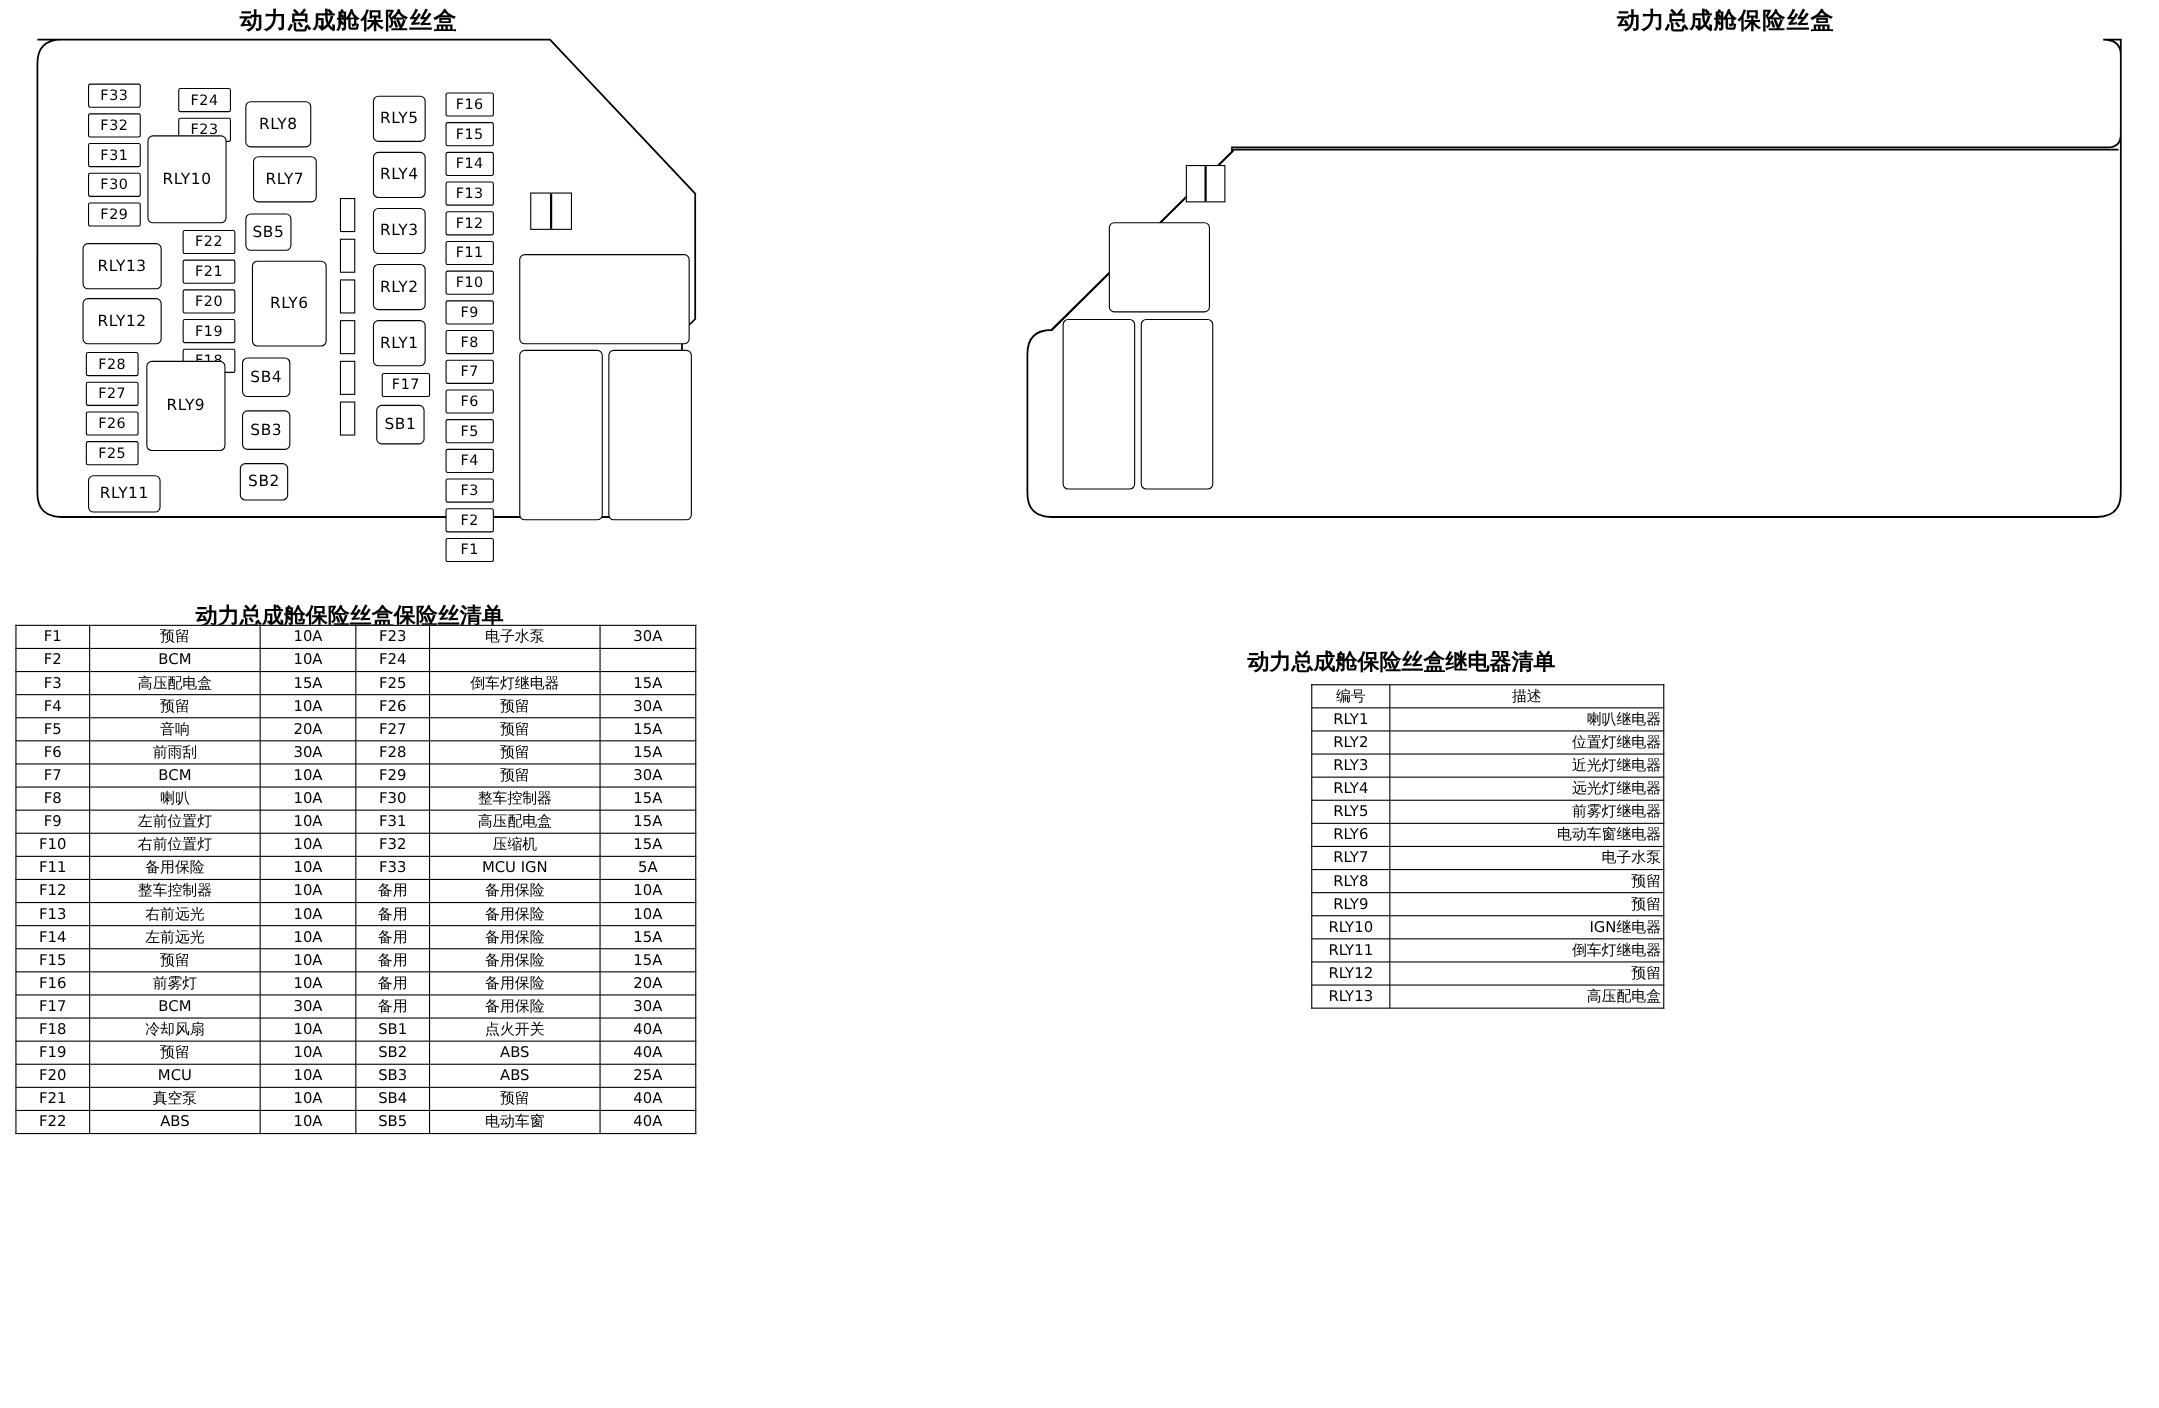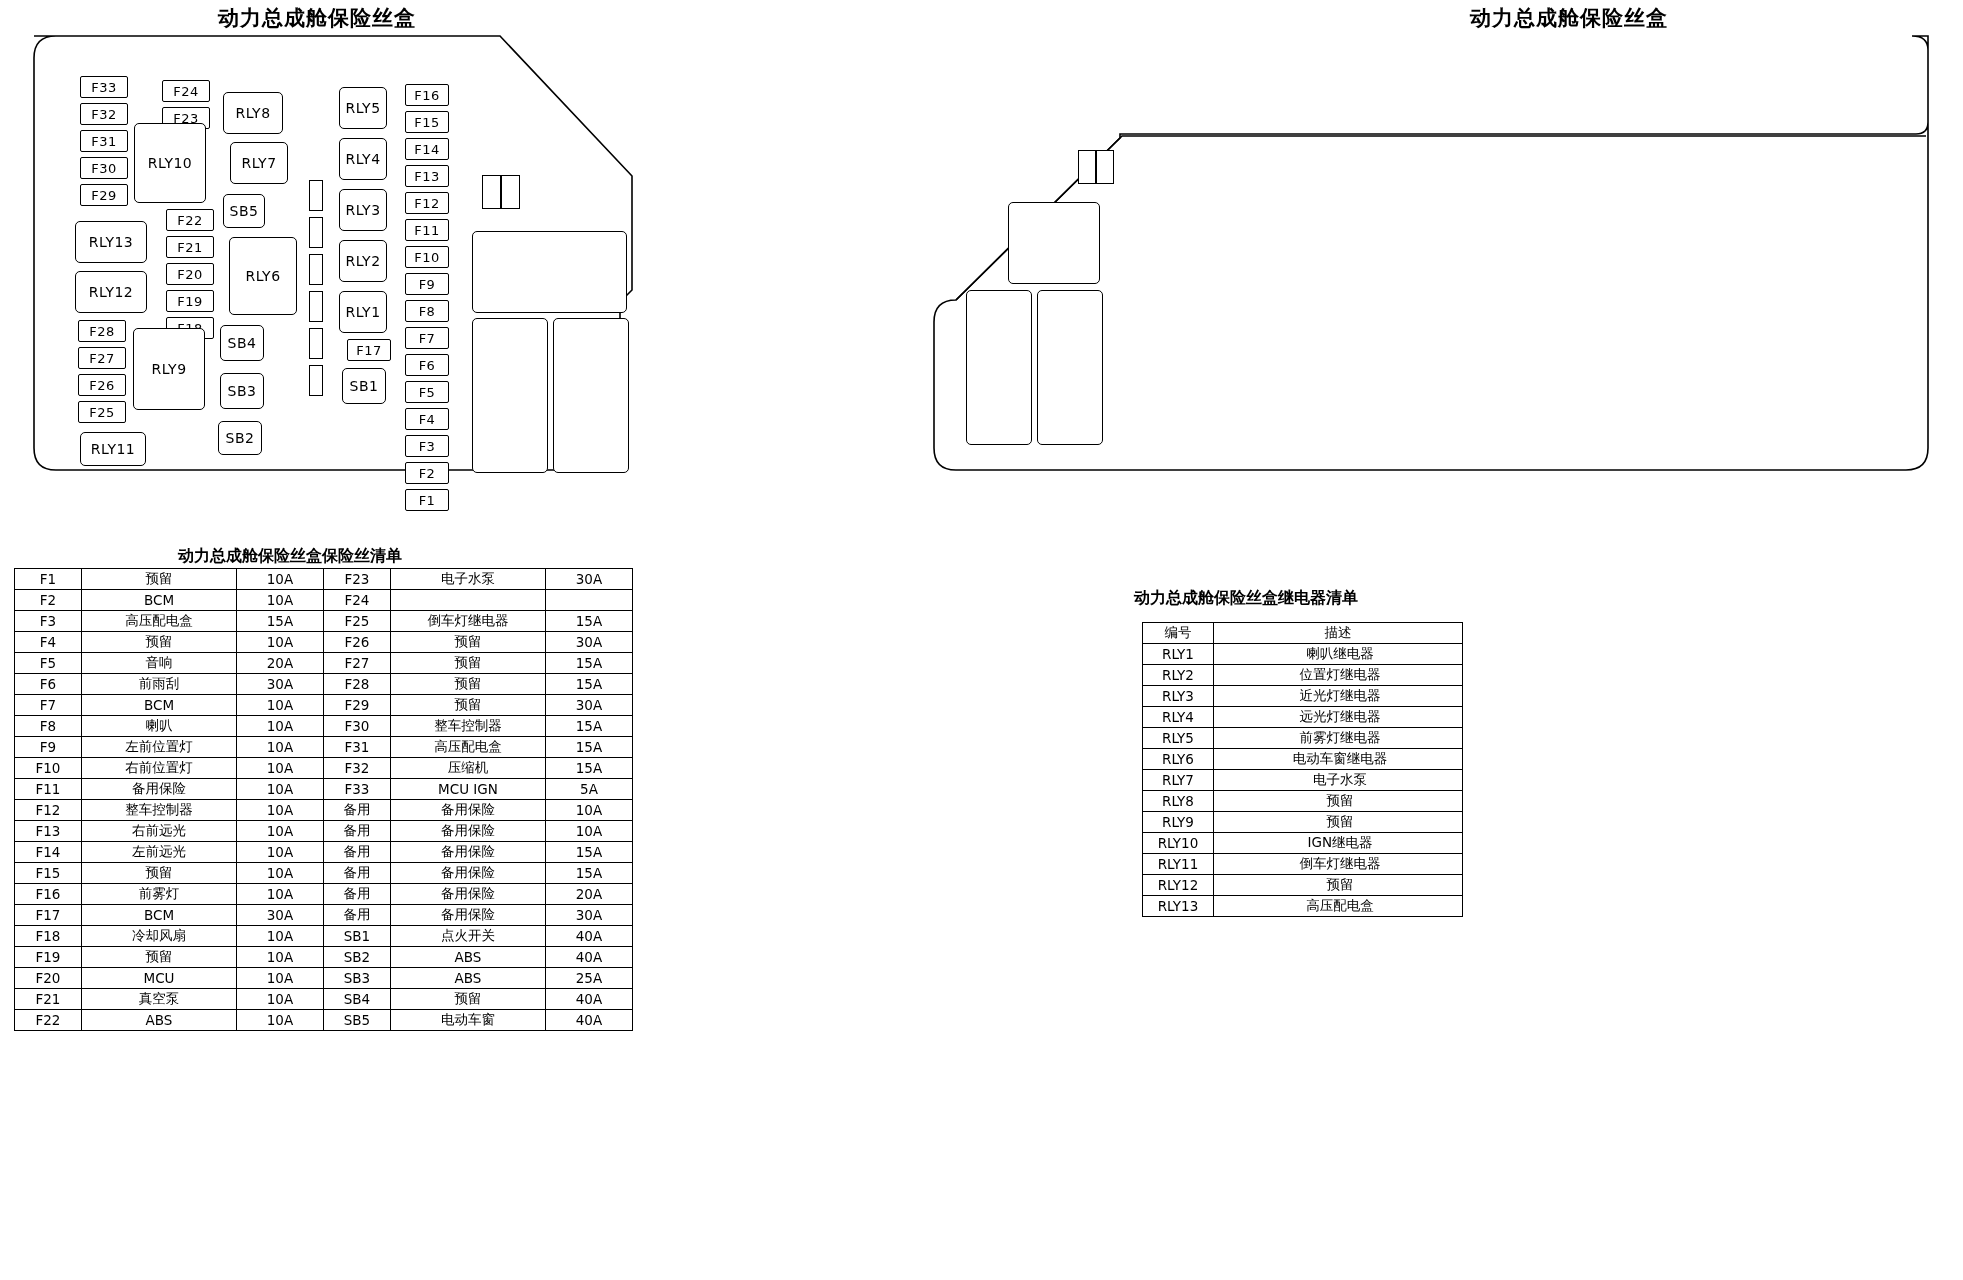--- a/index.html
+++ b/index.html
@@ -17,26 +17,26 @@
         font-size:13px;letter-spacing:.5px;white-space:nowrap;}
   .cell.r4{border-radius:5px;}
   .cell.blank{}
   .cell.fuse{border-radius:2px;font-size:13px;}
   .cell.relay{border-radius:5px;font-size:14px;}
 
   
   table{border-collapse:collapse;position:absolute;background:#fff;}
   table td,table th{border:1.2px solid #000;font-size:13.5px;
      padding:1px 2px;text-align:center;font-weight:normal;height:18px;}
-  .tcap{position:absolute;font-size:16px;font-weight:bold;white-space:nowrap;}
+  .tcap{position:absolute;font-size:20px;font-weight:bold;white-space:nowrap;}
   #fuse-table td.desc{width:150px;}
   #fuse-table td.num{width:62px;}
   #fuse-table td.cap{width:82px;}
   #relay-table td.rnum{width:66px;}
-  #relay-table td.rdesc{width:240px;text-align:center;padding-left:6px;}
+  #relay-table td.rdesc{width:240px;text-align:right;padding-left:6px;}
 </style>
 </head>
 <body>
 
 <div class="title" style="left:218px;top:4px;">动力总成舱保险丝盒</div>
 
 <div class="boxwrap" style="left:20px;top:28px;">
   <svg class="boxsvg" width="620" height="450" viewBox="0 0 620 450">
     <path d="M14 8 L480 8 L612 148 L612 262 L600 274 L600 420 Q600 442 578 442 L36 442 Q14 442 14 420 L14 30 Q14 8 36 8 Z" fill="#fff" stroke="#000" stroke-width="1.6"></path>
   </svg>
@@ -300,21 +300,21 @@
         <td class="desc">ABS</td>
         <td class="cap">10A</td>
         <td class="num">SB5</td>
         <td class="desc">电动车窗</td>
         <td class="cap">40A</td>
       </tr>
     </tbody>
   </table>
 
 <div class="tcap" style="left:1134px;top:588px;">动力总成舱保险丝盒继电器清单</div>
-<table id="relay-table" style="left:1142px;top:622px;border-radius:26px;">
+<table id="relay-table" style="left:1192px;top:622px;border-radius:26px;">
     <tbody>
       <tr>
         <th class="rnum" style="text-align:center">编号</th>
         <th class="rdesc" style="text-align:center">描述</th>
       </tr>
       <tr>
         <td class="rnum">RLY1</td>
         <td class="rdesc">喇叭继电器</td>
       </tr>
       <tr>

